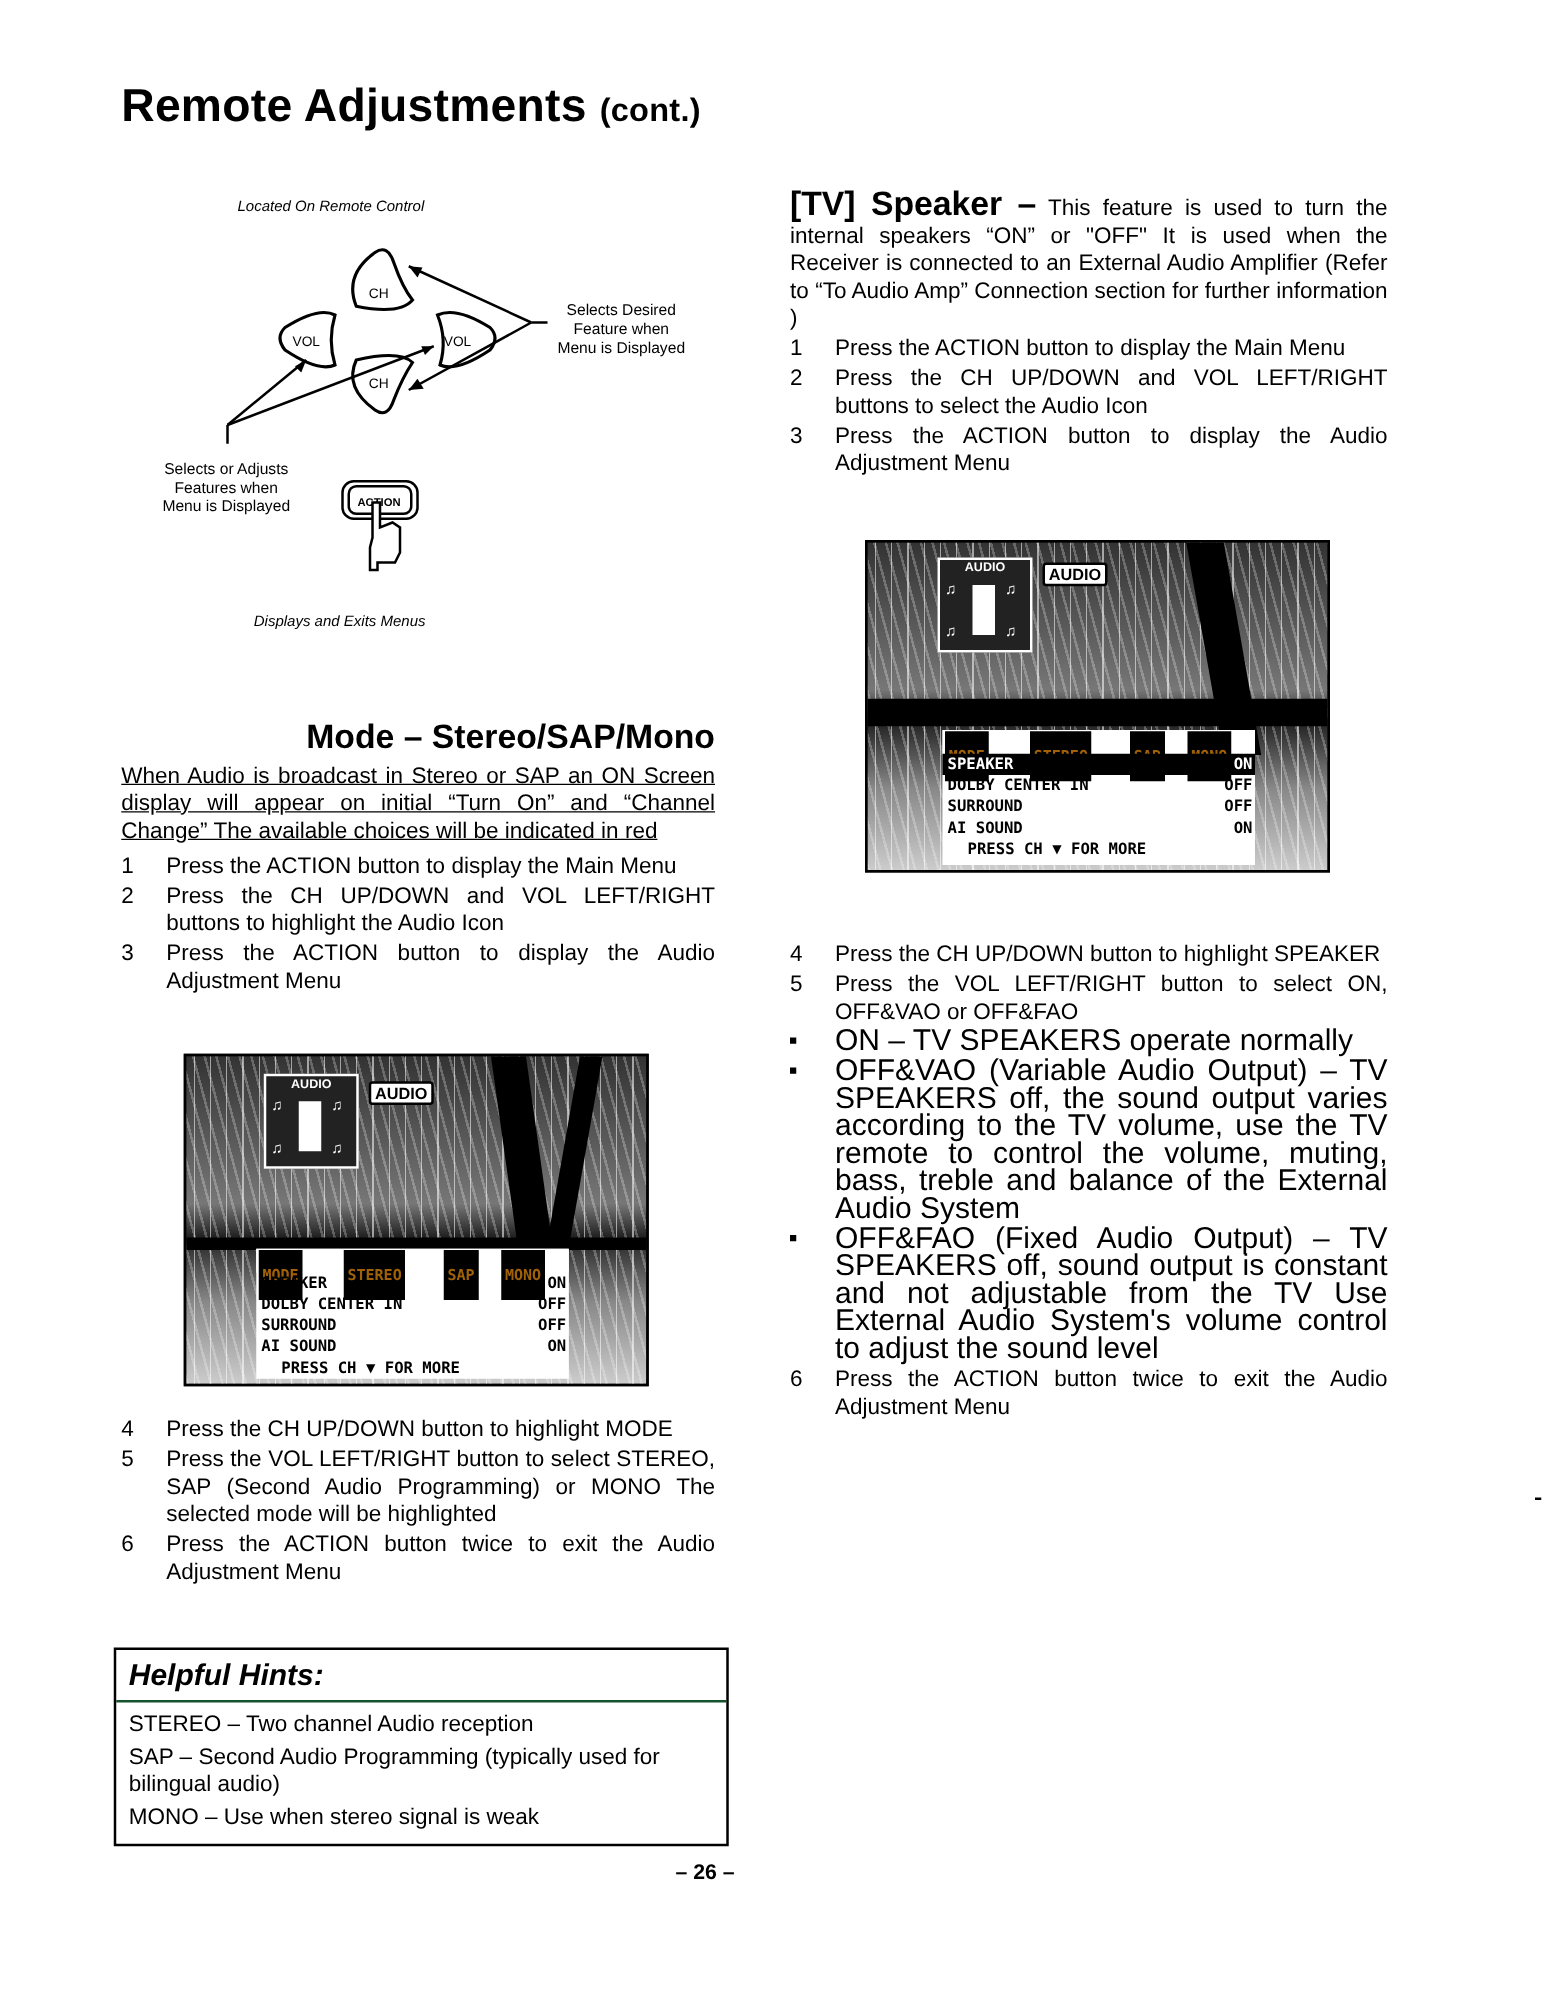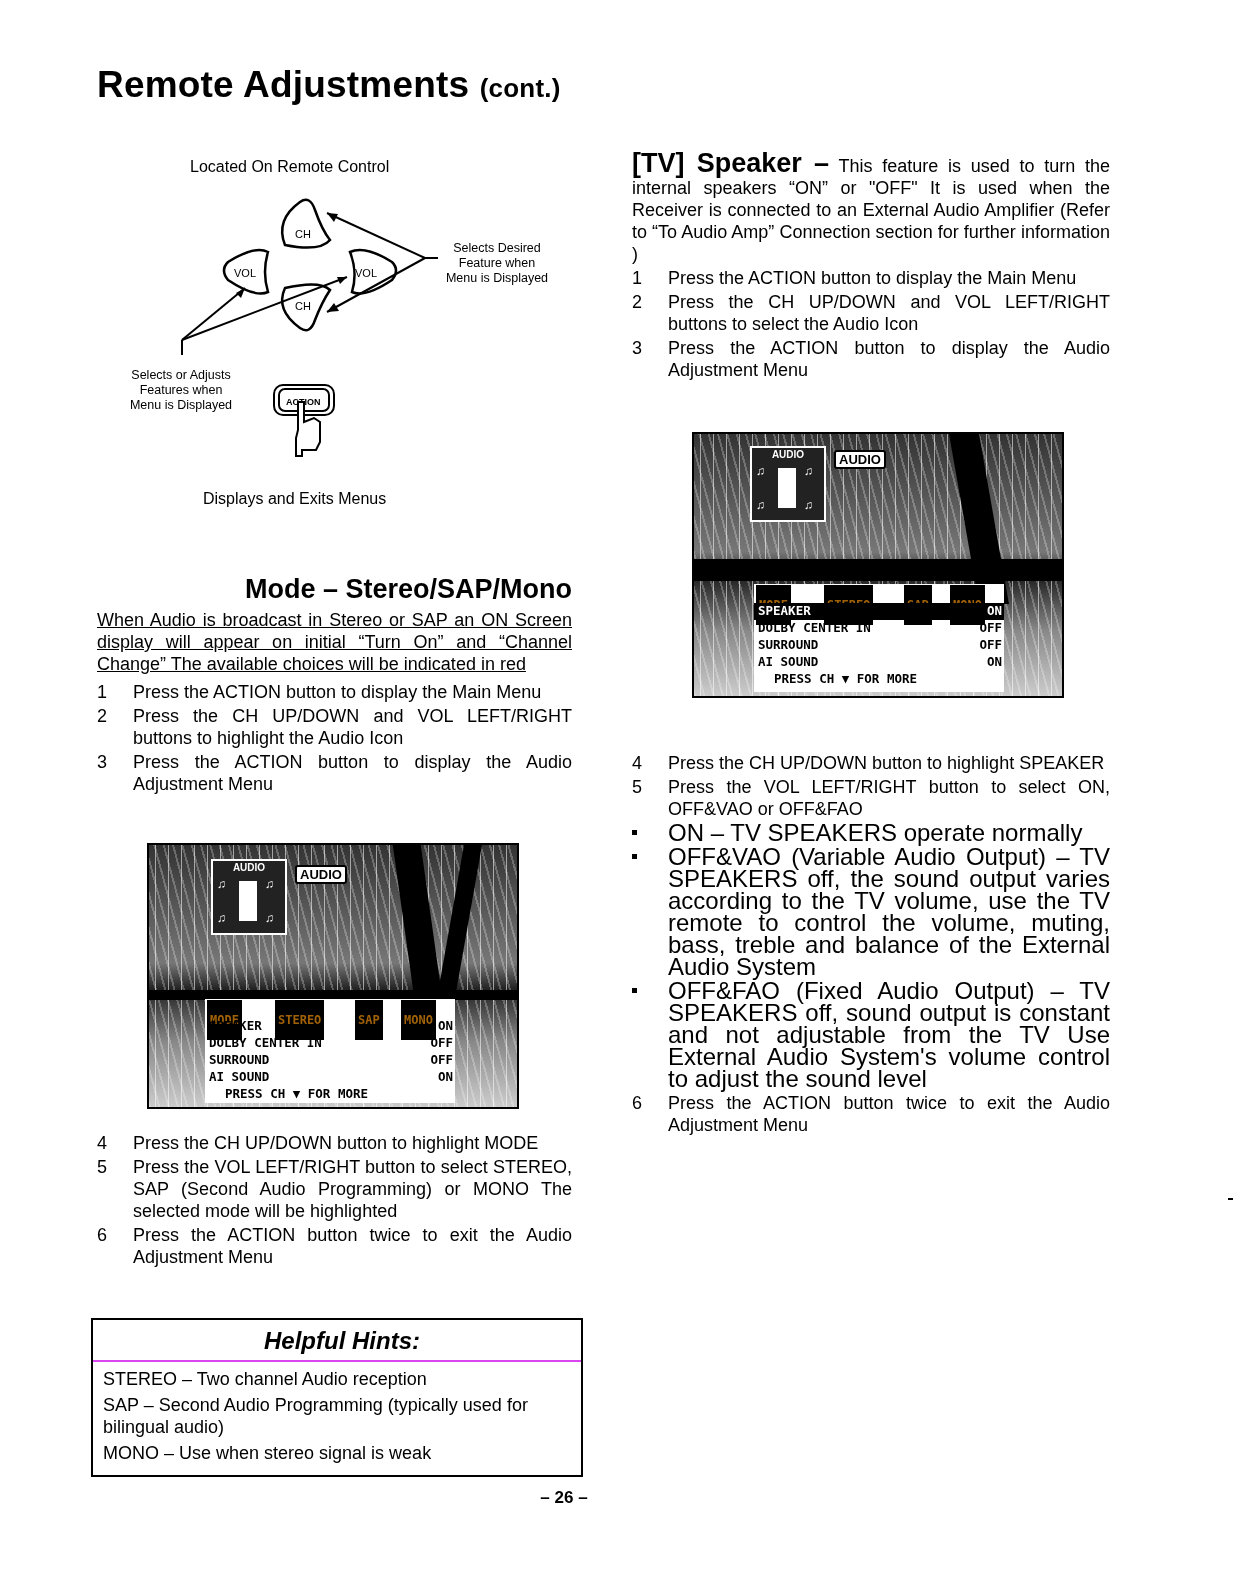--- a/index.html
+++ b/index.html
@@ -10,42 +10,42 @@
   .title .cont { font-size:26px; }
   .body-text { font-size:18px; line-height:22px; }
   .justify { text-align:justify; }
   h2.section { margin:0; font-size:27px; font-weight:bold;text-align:right; }
   ol.steps { list-style:none; margin:0; padding:0; }
   ol.steps li { position:relative; padding-left:36px; font-size:18px; line-height:22px; text-align:justify; margin-bottom:2px; }
   ol.steps li .num { position:absolute; left:0; top:0; width:20px; }
   ul.bullets { list-style:none; margin:2px 0 0 0; padding:0; }
   ul.bullets li { position:relative; padding-left:36px; font-size:24px; line-height:22px; text-align:justify; margin-bottom:2px; }
   ul.bullets li .dot { position:absolute; left:0; top:8px; width:5px; height:5px; background:#000; }
-  .remote-label { font-size:16px; }
+  .remote-label { font-size:12px;font-style:italic; }
   .small-label { font-size:12.5px; line-height:15px; text-align:center; }
   .tv-screen { background:#111; border:2px solid #000; overflow:hidden; }
   .tv-bg { position:absolute; inset:0;
     background:
       repeating-linear-gradient(90deg, rgba(255,255,255,0.0) 0 6px, rgba(255,255,255,0.55) 6px 7px, rgba(0,0,0,0) 7px 13px),
       repeating-linear-gradient(75deg, rgba(255,255,255,0.25) 0 2px, rgba(0,0,0,0) 2px 9px),
       linear-gradient(180deg, #333 0%, #777 45%, #222 55%, #888 75%, #ccc 100%); }
   .tv-trunk { position:absolute; background:#000; }
   .osd-icon { position:absolute; border:2px solid #fff; background:#222; }
   .osd-icon .lab { position:absolute; top:1px; left:0; right:0; text-align:center; color:#fff; font-size:10px; font-weight:bold; }
   .osd-icon .spk { position:absolute; background:#fff; }
   .osd-icon .note { position:absolute; color:#fff; font-size:12px; font-weight:bold; }
   .osd-audio { position:absolute; background:#fff; color:#000; font-weight:bold; font-size:13px; padding:0 3px; border-radius:3px; border:2px solid #000; }
   .osd-menu { position:absolute; background:#fff; }
   .osd-row { position:relative; height:17px; font-size:12.5px; font-weight:bold; font-family:"DejaVu Sans Mono", monospace; color:#000; }
   .osd-row .k { position:absolute; left:4px; }
   .osd-row .v { position:absolute; right:2px; }
   .osd-modes { position:relative; height:19px; background:#fff; }
   .osd-modes span { position:absolute; top:1px; background:#000; color:#a16207; font-size:12px; font-weight:bold; padding:12px 3px; line-height:16px; font-family:"DejaVu Sans Mono", monospace; }
   .hints-box { left:91px; top:1318px; width:488px; height:155px; border:2px solid #000; }
-  .hints-head { height:40px; border-bottom:2px solid #d946ef; font-size:24px; font-weight:bold; font-style:italic; padding-left:10px; line-height:42px;text-align:center; }
+  .hints-head { height:40px; border-bottom:2px solid #14532d; font-size:24px; font-weight:bold; font-style:italic; padding-left:10px; line-height:42px; }
   .hints-body { padding:6px 10px 0 10px; }
   .hints-body p { margin:0 0 4px 0; font-size:18px; line-height:22px; }
   .page-num { left:0; width:1128px; top:1488px; text-align:center; font-size:17px; font-weight:bold; }
 </style>
 </head>
 <body>
 
 <div class="abs title">
   <span>Remote Adjustments</span>
   <span class="cont">(cont.)</span>

